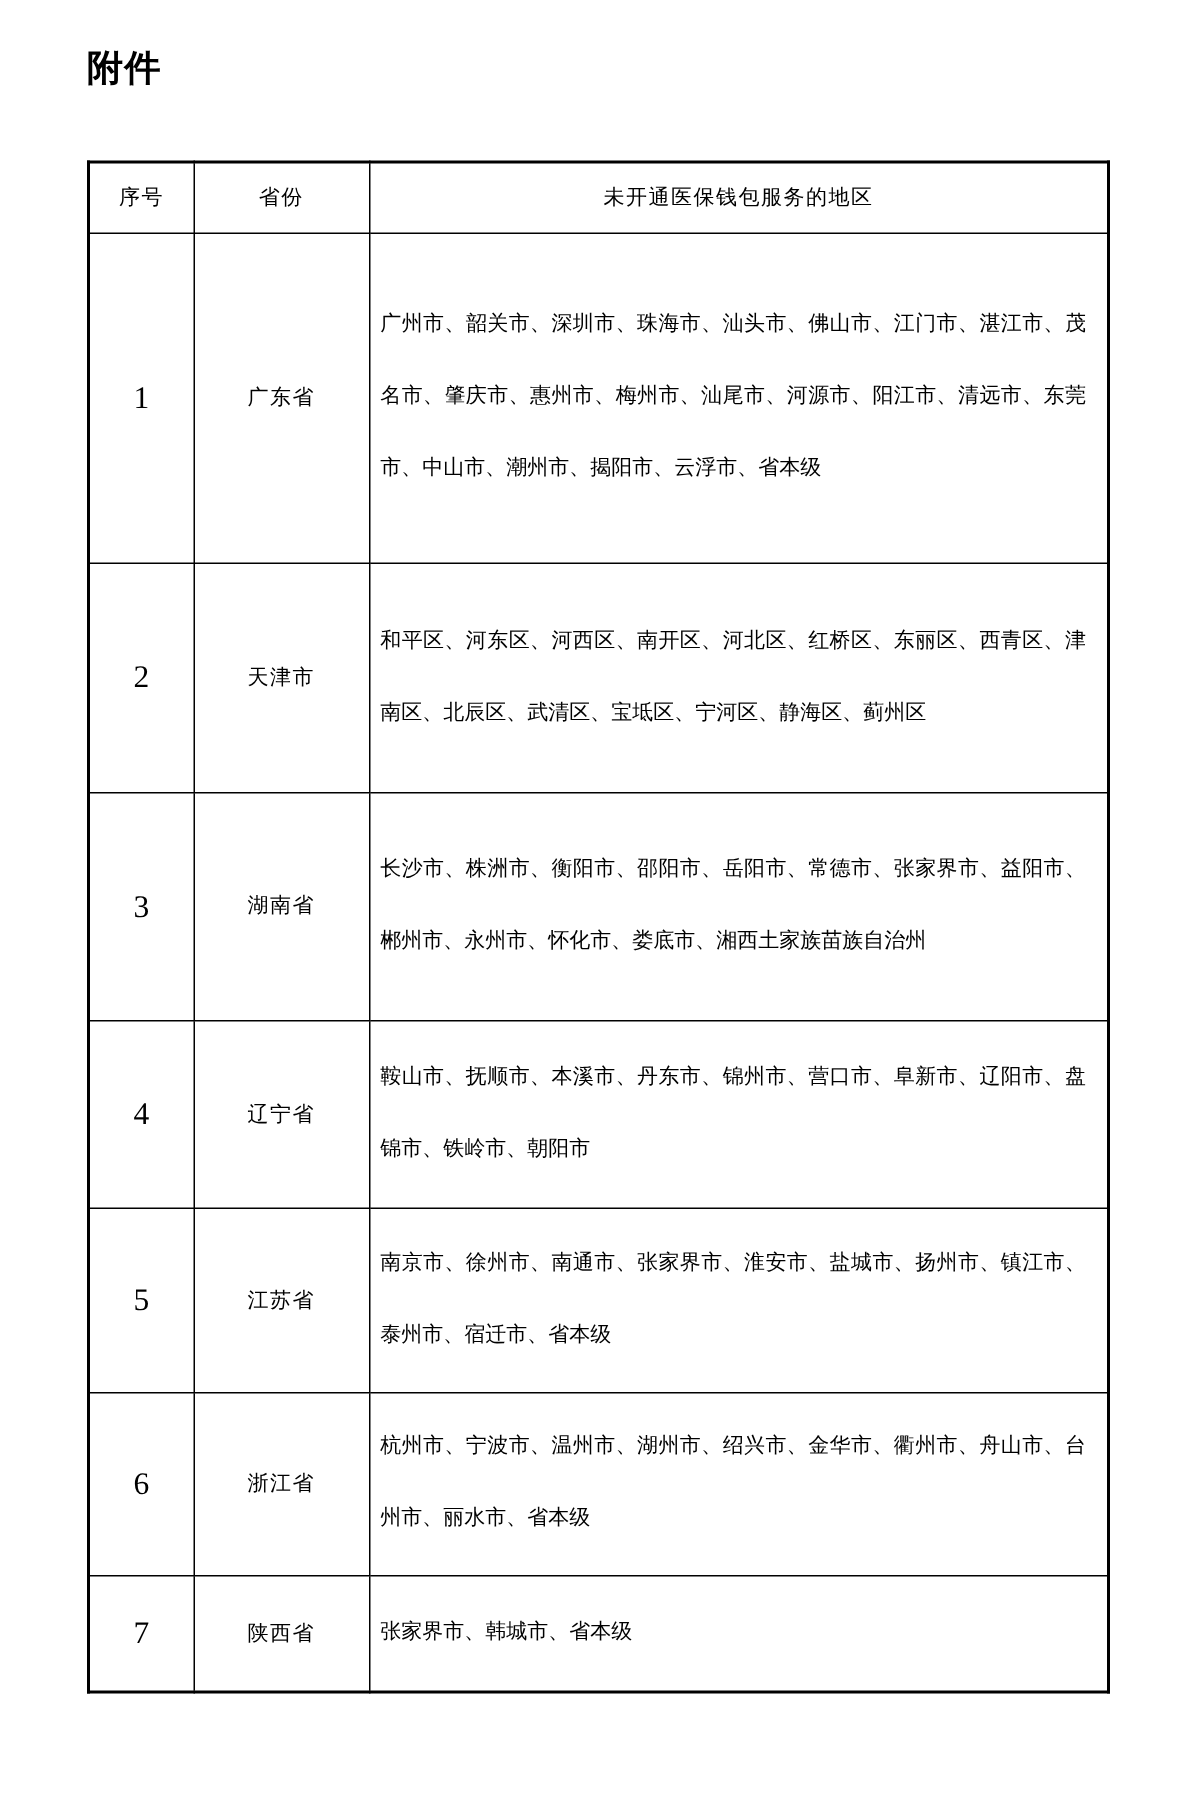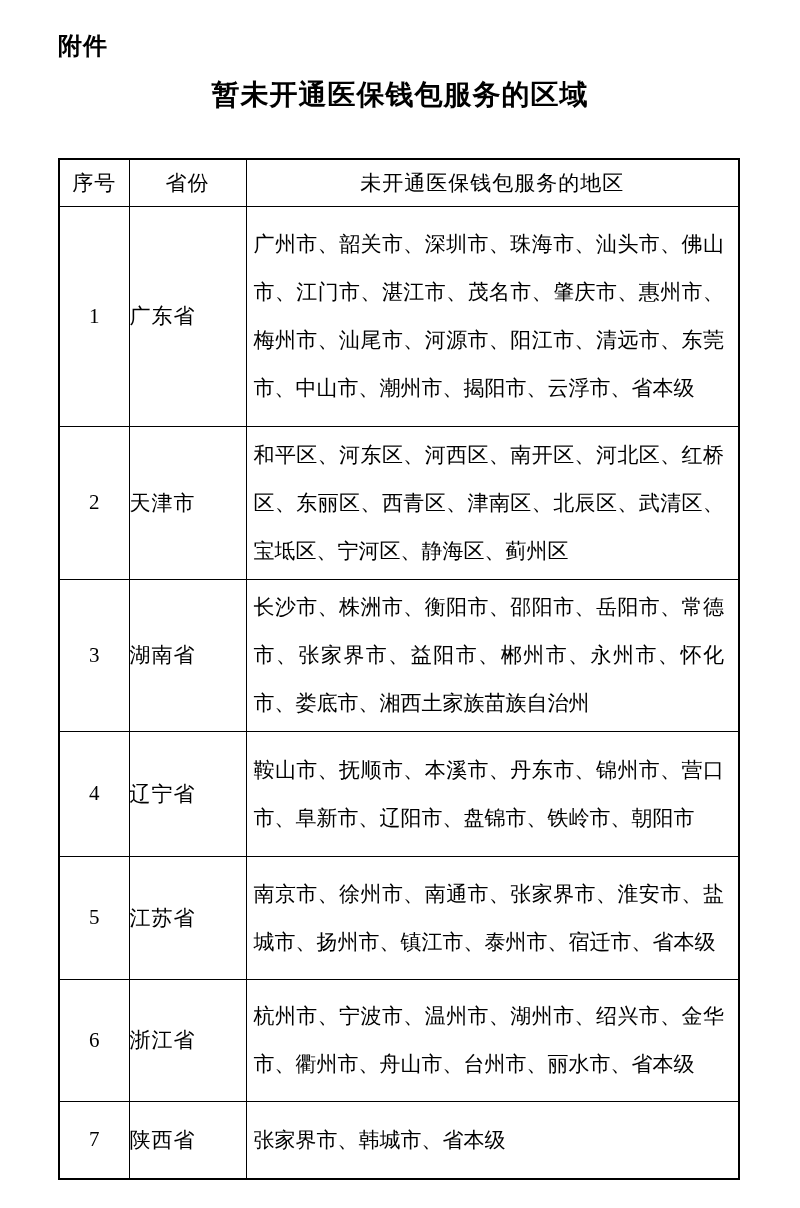--- a/index.html
+++ b/index.html
@@ -41,21 +41,21 @@
     margin-top: 45px;
     border: 2px solid #000000;
   }
   .regions-table col.c1 { width: 70px; }
   .regions-table col.c2 { width: 117px; }
   .regions-table col.c3 { width: 493px; }
   .regions-table th,
   .regions-table td {
     border: 1px solid #000000;
     font-weight: normal;
-    font-size: 21px;
+    font-size: 14px;
     padding: 0;
     vertical-align: middle;
     overflow: hidden;
   }
   .regions-table thead tr { height: 47px; }
   .regions-table th {
     text-align: center;
     letter-spacing: 1px;
   }
   tr.row-0 { height: 220px; }
@@ -63,37 +63,37 @@
   tr.row-2 { height: 152px; }
   tr.row-3 { height: 125px; }
   tr.row-4 { height: 123px; }
   tr.row-5 { height: 122px; }
   tr.row-6 { height: 78px; }
   td.num-cell {
     text-align: center;
     font-size: 21px;
   }
   td.prov-cell {
+    text-align: center;
     letter-spacing: 1px;
   }
   td.reg-cell {
     text-align: justify;
     text-justify: inter-character;
     padding: 0 14px 0 7px;
     line-height: 48px;
   }
 </style>
 </head>
 <body>
 
 <div class="page">
 
   <div class="attachment">附件</div>
 
-  <h1 class="doc-title">暂未开通医保钱包服务的区域</h1>
 
   <table class="regions-table">
     <colgroup>
       <col class="c1">
         <col class="c2">
         <col class="c3">
     </colgroup>
     <thead>
       <tr>
         <th>序号</th>

